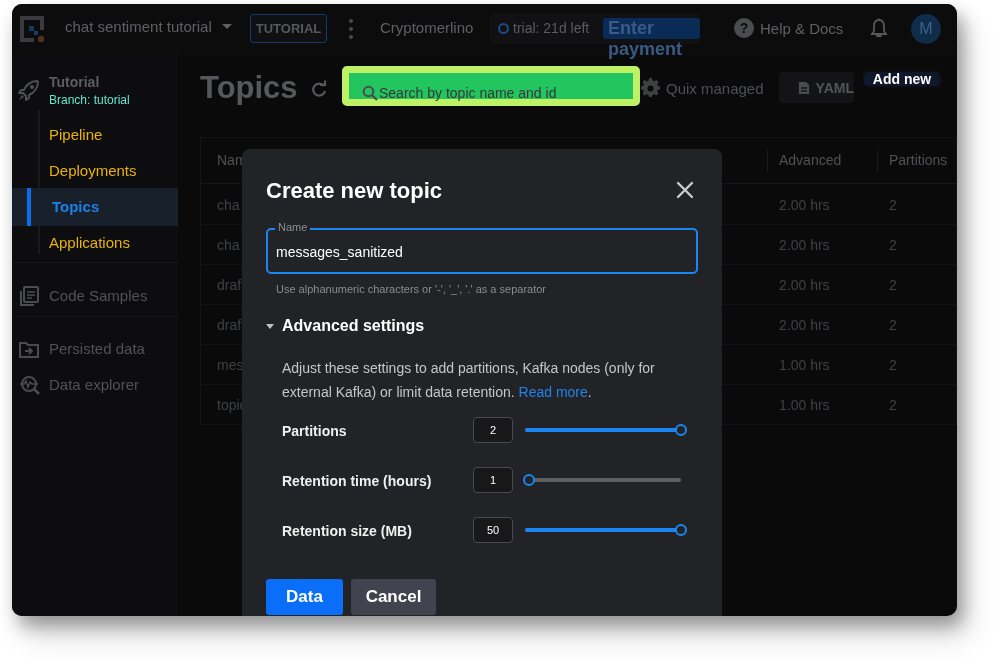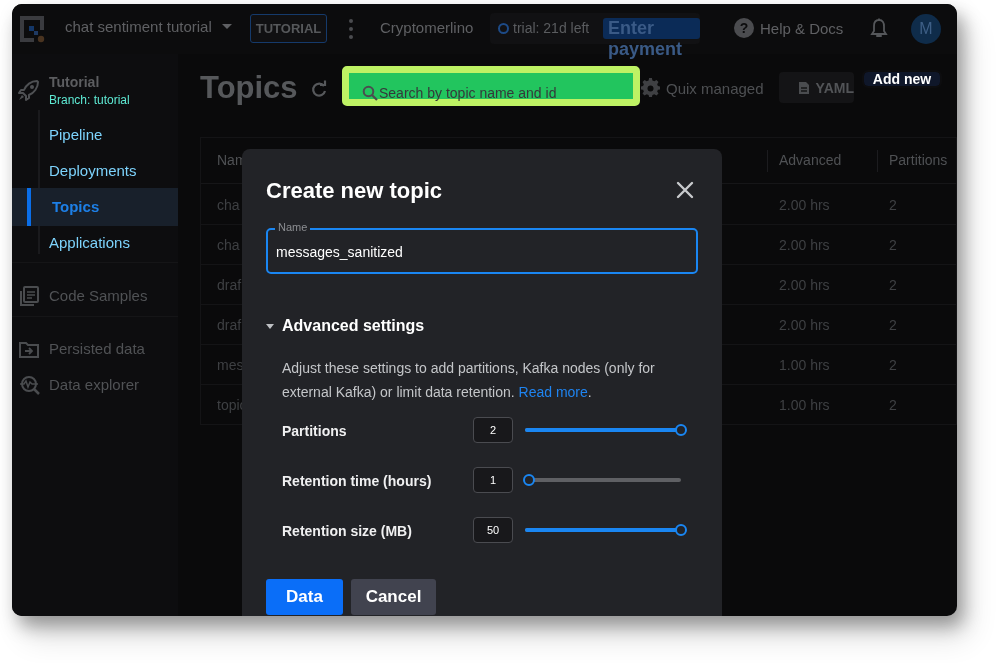--- a/index.html
+++ b/index.html
@@ -27,21 +27,21 @@
   .bell { position: absolute; left: 858px; top: 14px; width: 18px; height: 22px; }
   .avatar { position: absolute; left: 899px; top: 10px; width: 30px; height: 30px; border-radius: 50%; background: #0f2c4a; color: #3e5f86; font-size: 16px; display: flex; align-items: center; justify-content: center; }
 
   
   .sidebar { position: absolute; left: 0; top: 50px; width: 166px; height: 562px; background: #0d0d0f; }
   .sb-proj { position: absolute; left: 0; top: 10px; width: 166px; height: 50px; }
   .rocket { position: absolute; left: 5px; top: 14px; width: 24px; height: 24px; }
   .sb-proj-title { position: absolute; left: 37px; top: 10px; color: #5c5d60; font-size: 14px; font-weight: bold; }
   .sb-proj-sub { position: absolute; left: 37px; top: 29px; color: #5eead4; font-size: 12px; }
   .sb-tree-line { position: absolute; left: 26px; top: 56px; width: 2px; height: 144px; background: #1a1a1d; }
-  .sb-item { position: absolute; left: 0; width: 166px; height: 38px; color: #7dd3fc; font-size: 15px; padding-left: 37px; line-height: 38px; }
+  .sb-item { position: absolute; left: 0; width: 166px; height: 38px; color: #eab308; font-size: 15px; padding-left: 37px; line-height: 38px; }
   .sb-item.active { background: #18202b; color: #1d7fe6; font-weight: bold; padding-left: 40px; }
   .sb-item.active::before { content: ""; position: absolute; left: 15px; top: 0; width: 4px; height: 38px; background: #0a6ee8; }
   .sb-sep { position: absolute; left: 0; width: 166px; height: 1px; background: #151517; }
   .sb-icon-item { position: absolute; left: 0; width: 166px; height: 30px; color: #505255; font-size: 15px; }
   .sb-icon-item .ic { position: absolute; left: 6px; top: 4px; width: 22px; height: 22px; }
   .sb-icon-item .lbl { position: absolute; left: 37px; top: 6px; }
 
   
   .page-title { position: absolute; left: 188px; top: 66px; color: #56585b; font-size: 31px; font-weight: bold; }
   .refresh { position: absolute; left: 297px; top: 76px; width: 20px; height: 20px; }
@@ -235,20 +235,21 @@
 
   <div class="modal">
     <div class="modal-title">Create new topic</div>
     <svg class="close-btn" viewBox="0 0 22 22">
       <path d="M4 4 L18 18 M18 4 L4 18" stroke="#c8cacd" stroke-width="2.4" stroke-linecap="round"></path>
     </svg>
     <div class="name-field">
       <span class="name-label">Name</span>
       <input type="text" value="messages_sanitized" style="">
     </div>
+    <div class="helper">Use alphanumeric characters or '-', '_', '.' as a separator</div>
     <div class="adv-toggle">
       <span class="tri-down"></span>
       <span>Advanced settings</span>
     </div>
     <div class="adv-desc">
       <span>Adjust these settings to add partitions, Kafka nodes (only for external Kafka) or limit data retention.</span>
       <a href="#">Read more</a><span>.</span>
     </div>
 
     <div class="setting" style="top:268px">

